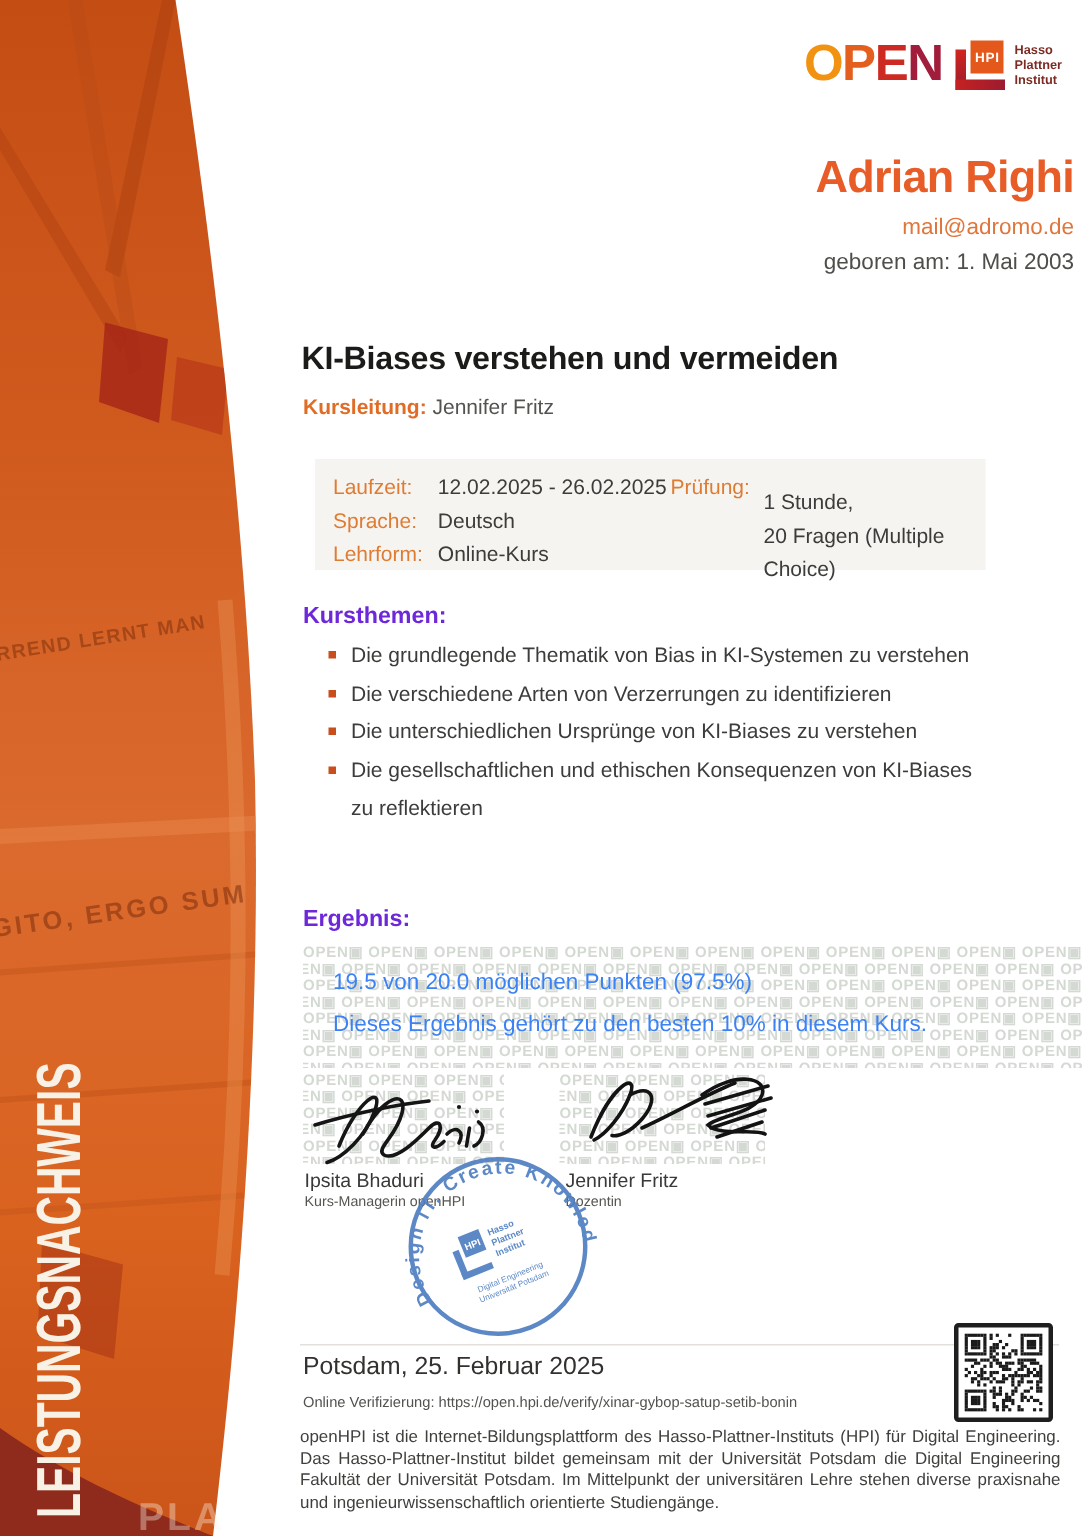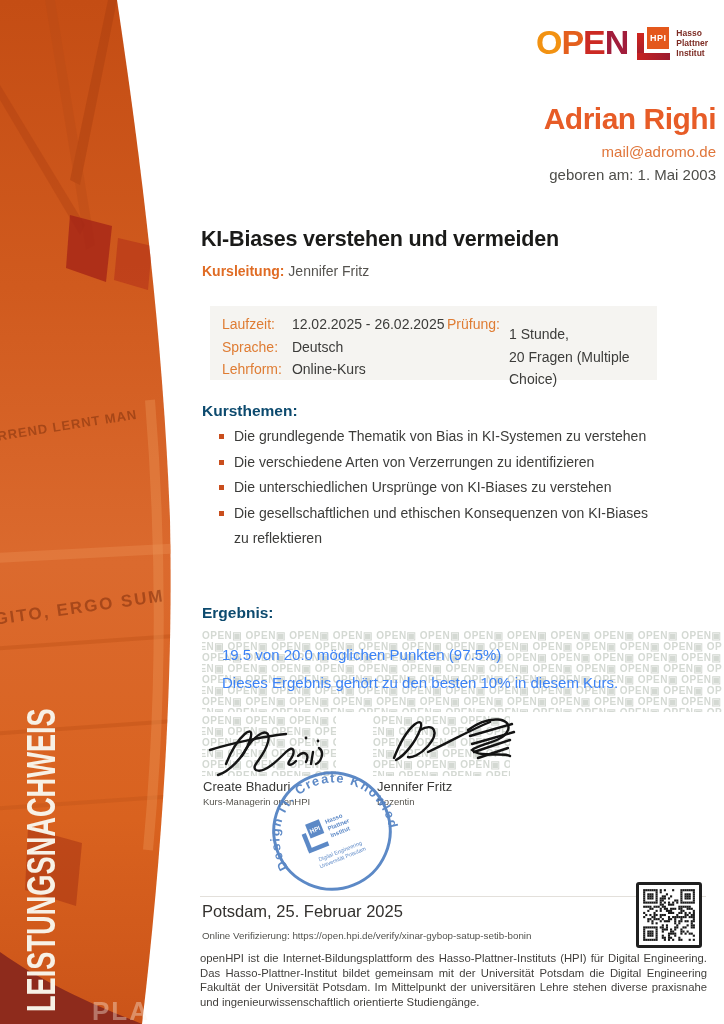--- a/index.html
+++ b/index.html
@@ -40,21 +40,21 @@
   
   #details{position:absolute;left:210px;top:306px;width:447px;height:74px;background:#f5f4f1;font-size:14px;}
   #details .colA{position:absolute;left:12px;top:7px;line-height:22.5px;}
   #details .lab{display:inline-block;color:#df7c33;}
   #details .colA .lab{width:66px;}
   #details .val{color:#3c3c3a;}
   #details .labB{position:absolute;left:237px;top:7px;color:#df7c33;line-height:22.5px;}
   #details .valB{position:absolute;left:299px;top:17px;line-height:22.5px;color:#3c3c3a;}
 
   
-  .sec-head{position:absolute;font-size:15.5px;font-weight:bold;color:#0c4a6e;}
+  .sec-head{position:absolute;font-size:15.5px;font-weight:bold;color:#6d28d9;}
   #topics-head{left:202px;top:402px;}
   #topics{position:absolute;left:218px;top:424px;width:447px;list-style:none;margin:0;padding:0;}
   #topics li{position:relative;padding-left:16px;line-height:25.5px;font-size:14px;color:#3c3c3a;}
   #topics li::before{content:"";position:absolute;left:1px;top:10px;width:5px;height:5px;background:#c94e1d;}
 
   
   #result-head{left:202px;top:604px;}
   .wm{position:absolute;overflow:hidden;font-weight:bold;font-size:10px;line-height:11px;
       color:#d4d9d3;letter-spacing:0.5px;white-space:nowrap;}
   #wm1{left:202px;top:630px;width:520px;height:82px;}
@@ -231,21 +231,21 @@
   <svg class="sig-svg" id="sigR" width="170" height="85" viewBox="0 0 170 85">
     <g stroke="#131313" stroke-width="2.4" fill="none" stroke-linecap="round">
       <path d="M28,58 C42,22 60,14 54,30 C49,43 38,56 30,60"></path>
       <path d="M54,30 C68,22 74,32 62,46 C54,55 46,58 42,57"></path>
       <path d="M62,52 C84,42 104,30 124,22"></path>
       <path d="M102,30 C124,14 146,18 142,30 C138,42 112,44 106,50 C114,58 138,52 144,56"></path>
       <path d="M104,36 L146,24 M106,44 L148,32 M108,52 L144,40 M112,58 L142,48"></path>
     </g>
   </svg>
 
-  <div class="sig-name" id="nameL">Create Bhaduri</div>
+  <div class="sig-name" id="nameL">Ipsita Bhaduri</div>
   <div class="sig-role" id="roleL">Kurs-Managerin openHPI</div>
   <div class="sig-name" id="nameR">Jennifer Fritz</div>
   <div class="sig-role" id="roleR">Dozentin</div>
 
   <svg id="stamp" viewBox="0 0 140 140">
     <defs>
       <path id="ringpath" d="M 16,92 A 56,56 0 1 1 124,92"></path>
     </defs>
     <circle cx="70" cy="70" r="59" fill="none" stroke="#4f7fc2" stroke-width="3"></circle>
     <text font-size="13" font-weight="bold" fill="#4f7fc2" letter-spacing="1.5" font-family="Liberation Sans, sans-serif">

